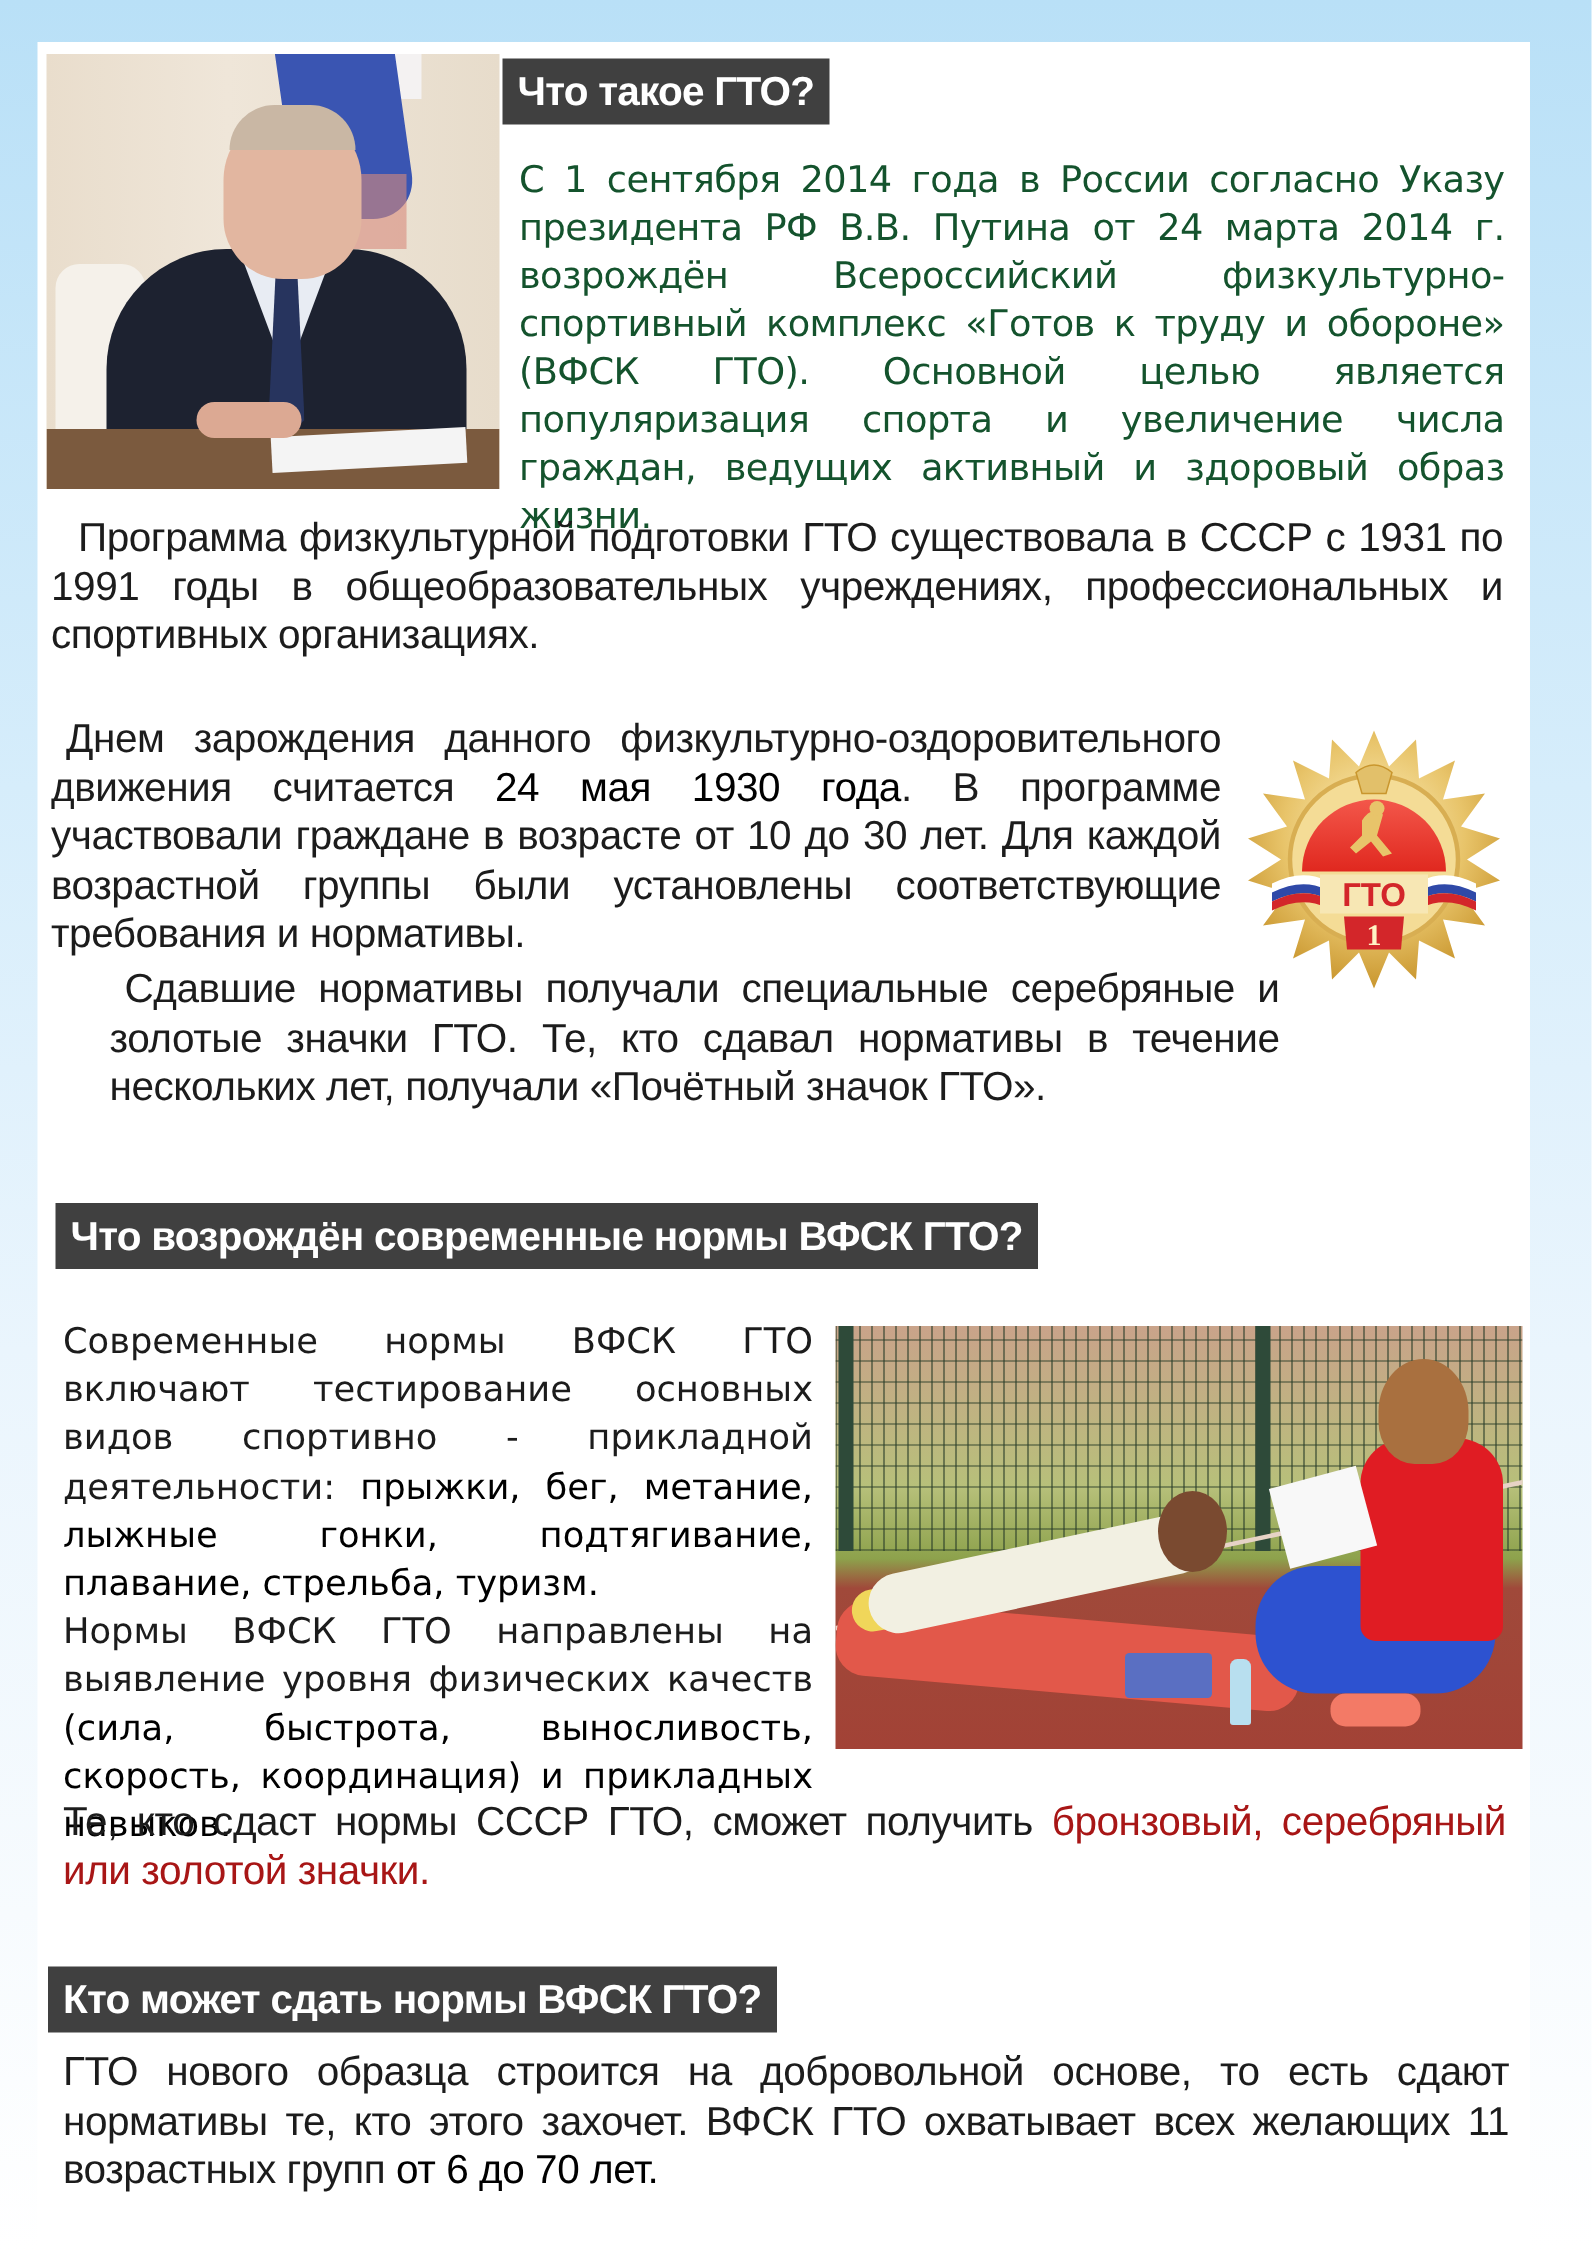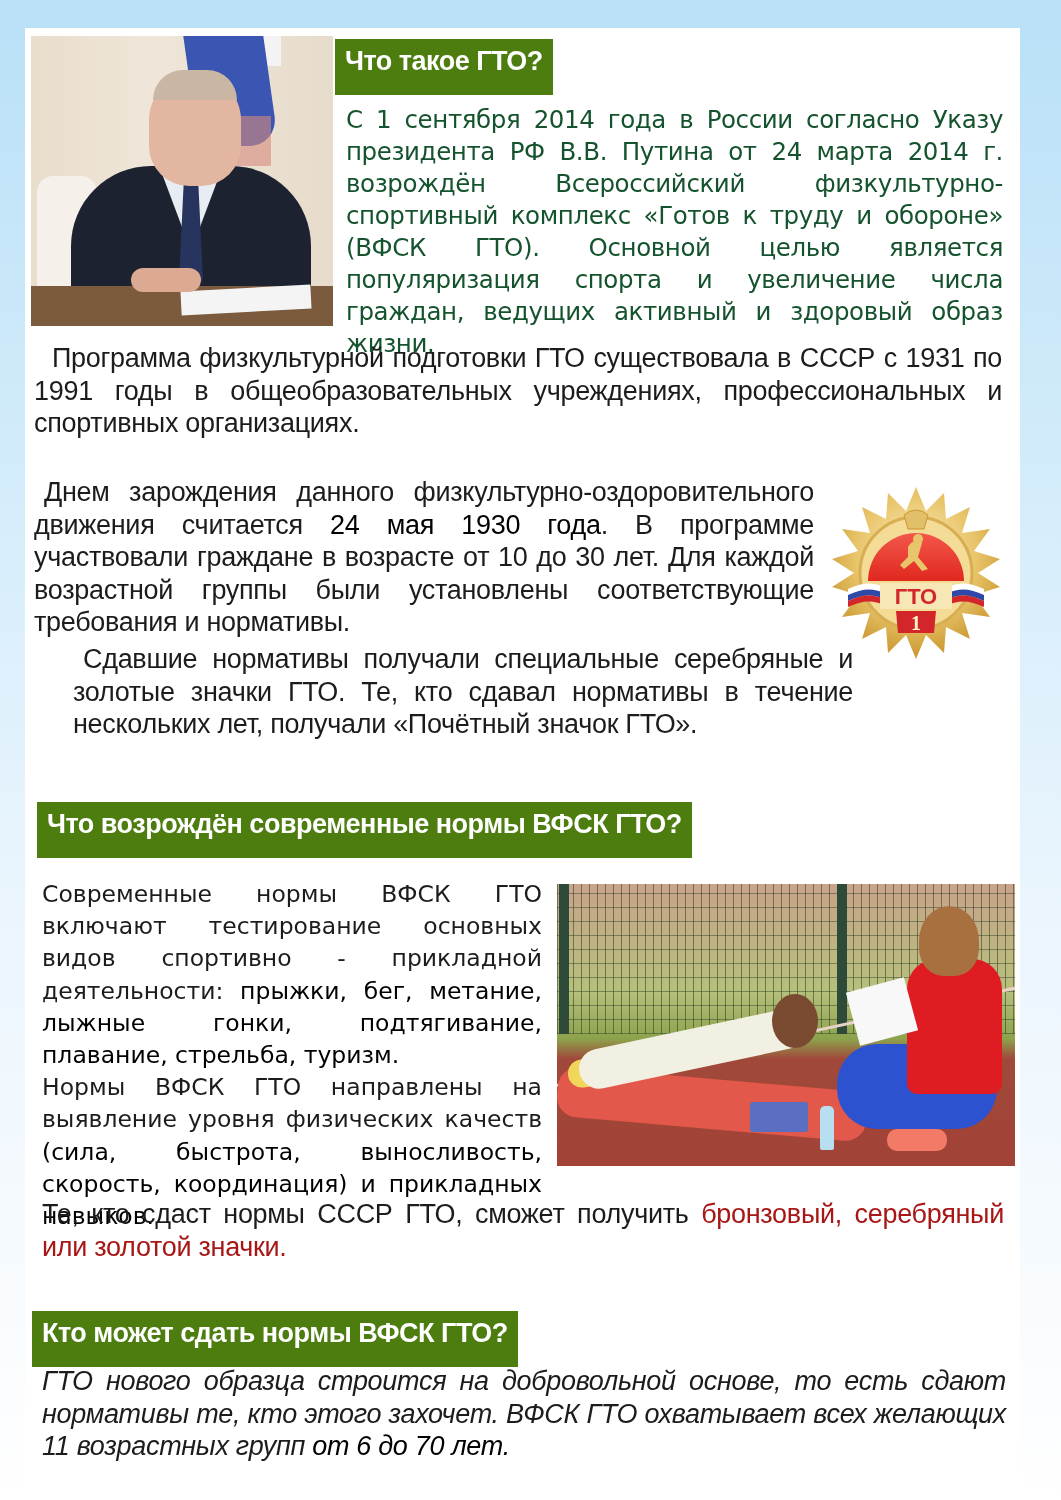--- a/index.html
+++ b/index.html
@@ -7,24 +7,24 @@
     width: 1061px; height: 1500px; overflow: hidden; position: relative;
     background: linear-gradient(180deg, #b9e0f7 0%, #d6edfb 35%, #eaf5fd 60%, #f7fbfe 85%, #ffffff 100%);
     font-family: "Liberation Sans", sans-serif;
     color: #1a1a1a;
   }
   .panel {
     position: absolute; left: 25px; top: 28px; width: 995px; height: 1472px;
     background: #ffffff;
   }
   .heading {
-    position: absolute; background: #4d7c0f; color: #fff;
+    position: absolute; background: #404040; color: #fff;
     font-family: "Liberation Sans", sans-serif; font-weight: bold;
     font-size: 27px; letter-spacing: -0.5px;
-    padding: 0 10px; height: 56px; line-height: 44px; white-space: nowrap;
+    padding: 0 10px; height: 44px; line-height: 44px; white-space: nowrap;
   }
   .para {
     position: absolute; font-size: 23px; line-height: 32.5px;
     text-align: justify; text-align-last: left; color: #1c1c1c;
     font-family: "DejaVu Sans", sans-serif; letter-spacing: -0.6px;
   }
   .para.condensed { font-family: "Liberation Sans", sans-serif; font-size: 27px; letter-spacing: -0.3px; }
   .blue { color: #000000; }
   .red { color: #a81616; }
   .intro { color: #14532d; }
@@ -151,13 +151,13 @@
   <div class="bottle"></div>
   <div class="blue-pants"></div>
   <div class="red-shirt"></div>
   <div class="girl2head"></div>
   <div class="sheet"></div>
   <div class="shoe"></div>
 </div>
 
 <div class="heading" style="left:32px; top:1300px;margin-top:11px;">Кто может сдать нормы ВФСК ГТО?</div>
 
-<div class="para condensed" style="left:42px; top:1365px; width:964px;font-style:italic;"><span>ГТО нового образца строится на добровольной основе, то есть сдают нормативы те, кто этого захочет. ВФСК ГТО охватывает всех желающих 11 возрастных групп </span><span class="blue">от 6 до 70 лет.</span></div>
+<div class="para condensed" style="left:42px; top:1365px; width:964px;"><span>ГТО нового образца строится на добровольной основе, то есть сдают нормативы те, кто этого захочет. ВФСК ГТО охватывает всех желающих 11 возрастных групп </span><span class="blue">от 6 до 70 лет.</span></div>
 
 </body></html>

